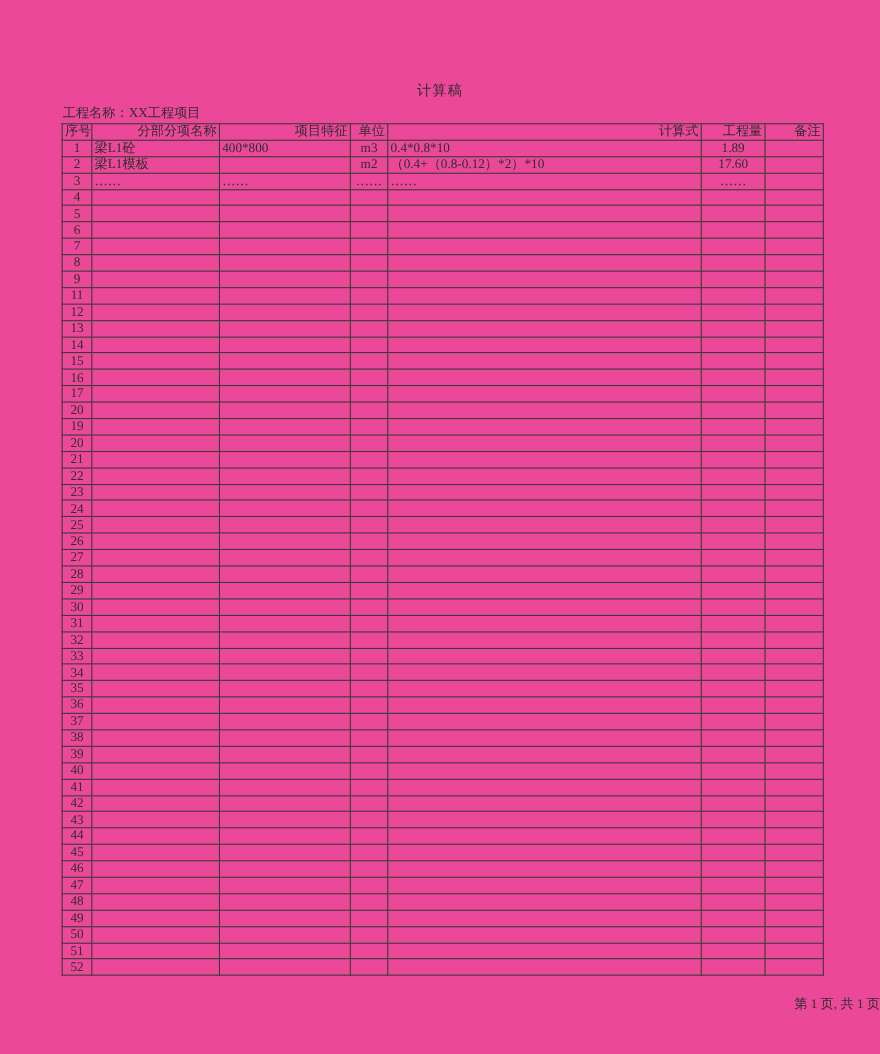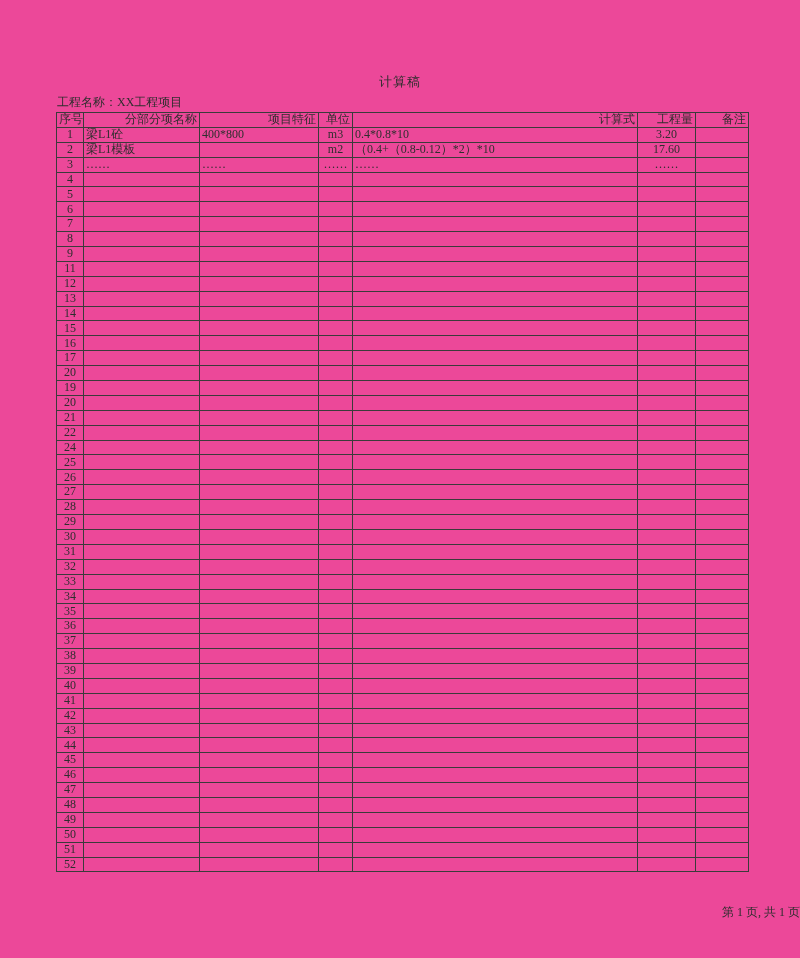--- a/index.html
+++ b/index.html
@@ -87,21 +87,21 @@
           <th>备注</th>
         </tr>
     </thead>
     <tbody id="table-body">
         <tr>
           <td class="c">1</td>
           <td class="l">梁L1砼</td>
           <td class="l">400*800</td>
           <td class="c">m3</td>
           <td class="l">0.4*0.8*10</td>
-          <td class="c">3.20</td>
+          <td class="c">1.89</td>
           <td class="c"></td>
         </tr>
         <tr>
           <td class="c">2</td>
           <td class="l">梁L1模板</td>
           <td class="l"></td>
           <td class="c">m2</td>
           <td class="l">（0.4+（0.8-0.12）*2）*10</td>
           <td class="c">17.60</td>
           <td class="c"></td>
@@ -263,20 +263,29 @@
           <td class="c">21</td>
           <td class="l"></td>
           <td class="l"></td>
           <td class="c"></td>
           <td class="l"></td>
           <td class="c"></td>
           <td class="c"></td>
         </tr>
         <tr>
           <td class="c">22</td>
+          <td class="l"></td>
+          <td class="l"></td>
+          <td class="c"></td>
+          <td class="l"></td>
+          <td class="c"></td>
+          <td class="c"></td>
+        </tr>
+        <tr>
+          <td class="c">23</td>
           <td class="l"></td>
           <td class="l"></td>
           <td class="c"></td>
           <td class="l"></td>
           <td class="c"></td>
           <td class="c"></td>
         </tr>
         <tr>
           <td class="c">24</td>
           <td class="l"></td>

